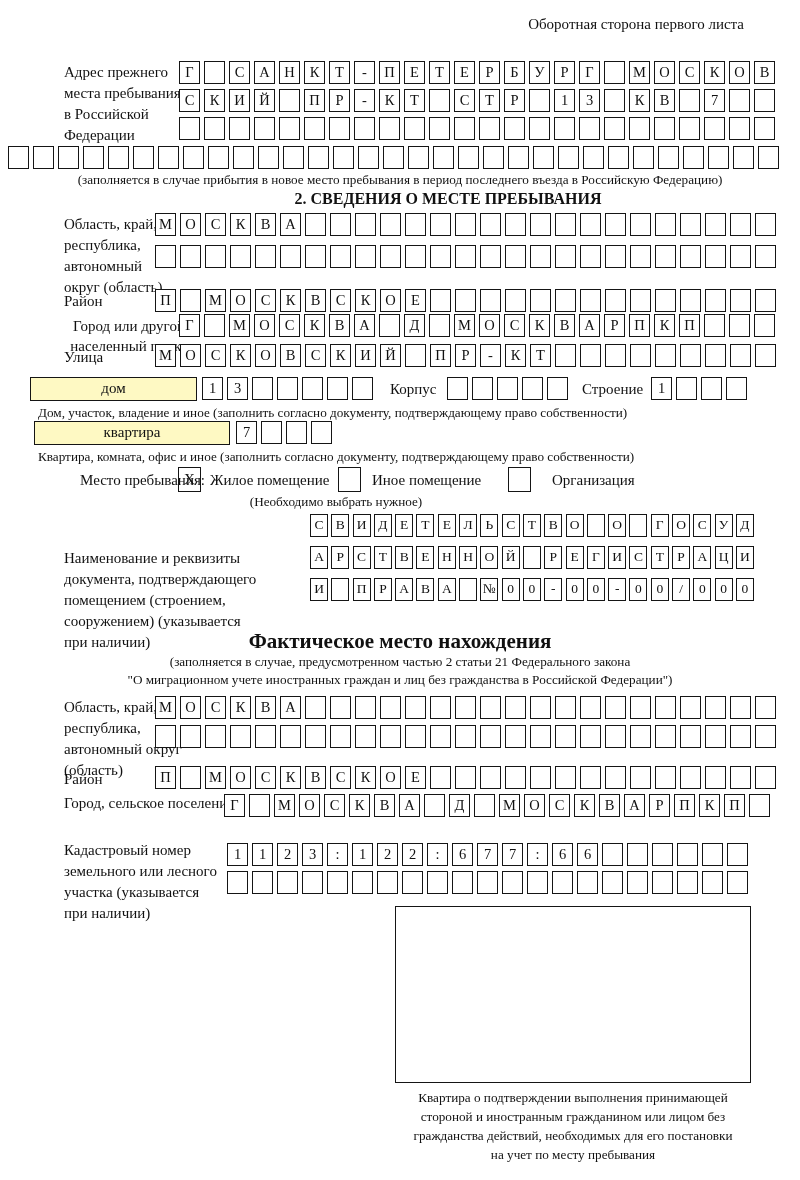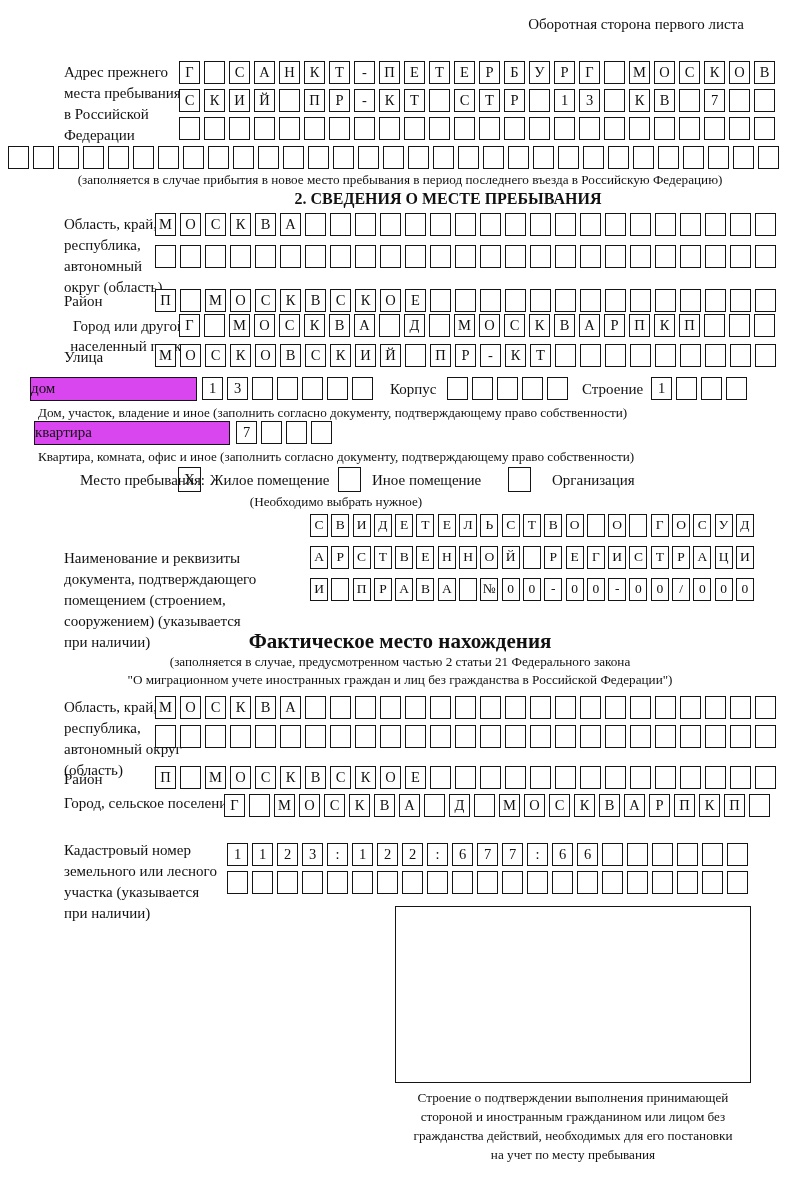--- a/index.html
+++ b/index.html
@@ -17,21 +17,21 @@
     width:21px;height:23px;border:1.6px solid #151515;margin-right:4px;
     text-align:center;line-height:20px;font-size:14.5px;background:#fff;
     vertical-align:top;
   }
   .small .cell{width:18px;height:23px;margin-right:3.3px;font-size:13.5px;}
   .cb{display:inline-block;box-sizing:border-box;width:23px;height:25px;
       border:1.6px solid #151515;text-align:center;line-height:22px;
       font-size:15px;vertical-align:middle;}
   .fieldrect{
     position:absolute;box-sizing:border-box;border:1.6px solid #151515;
-    height:24px;font-size:15px;line-height:21px;background:#d946ef;
+    height:24px;text-align:center;font-size:15px;line-height:21px;background:#fef9c3;
   }
   .caption{font-size:13.2px;line-height:17px;}
   .center{text-align:center;}
   .bold{font-weight:bold;}
   .note{font-size:13.2px;}
   .stamp{
     position:absolute;left:395px;top:906px;width:356px;height:177px;
     box-sizing:border-box;border:1.6px solid #151515;background:#fff;
   }
   .hnote{font-size:15px;}
@@ -137,17 +137,17 @@
     <div>Кадастровый номер</div>
     <div>земельного или лесного</div>
     <div>участка (указывается</div>
     <div>при наличии)</div>
   </div>
 <div class="cellrow" style="left:227px;top:843px;"><span class="cell">1</span><span class="cell">1</span><span class="cell">2</span><span class="cell">3</span><span class="cell">:</span><span class="cell">1</span><span class="cell">2</span><span class="cell">2</span><span class="cell">:</span><span class="cell">6</span><span class="cell">7</span><span class="cell">7</span><span class="cell">:</span><span class="cell">6</span><span class="cell">6</span><span class="cell"></span><span class="cell"></span><span class="cell"></span><span class="cell"></span><span class="cell"></span><span class="cell"></span></div>
 <div class="cellrow" style="left:227px;top:871px;"><span class="cell"></span><span class="cell"></span><span class="cell"></span><span class="cell"></span><span class="cell"></span><span class="cell"></span><span class="cell"></span><span class="cell"></span><span class="cell"></span><span class="cell"></span><span class="cell"></span><span class="cell"></span><span class="cell"></span><span class="cell"></span><span class="cell"></span><span class="cell"></span><span class="cell"></span><span class="cell"></span><span class="cell"></span><span class="cell"></span><span class="cell"></span></div>
 
 <div class="stamp"></div>
 <div class="abs caption center" style="left:368px;top:1088px;width:410px;line-height:19px;">
-    <div>Строение о подтверждении выполнения принимающей</div>
+    <div>Квартира о подтверждении выполнения принимающей</div>
     <div>стороной и иностранным гражданином или лицом без</div>
     <div>гражданства действий, необходимых для его постановки</div>
     <div>на учет по месту пребывания</div>
   </div>
 
 </body></html>

